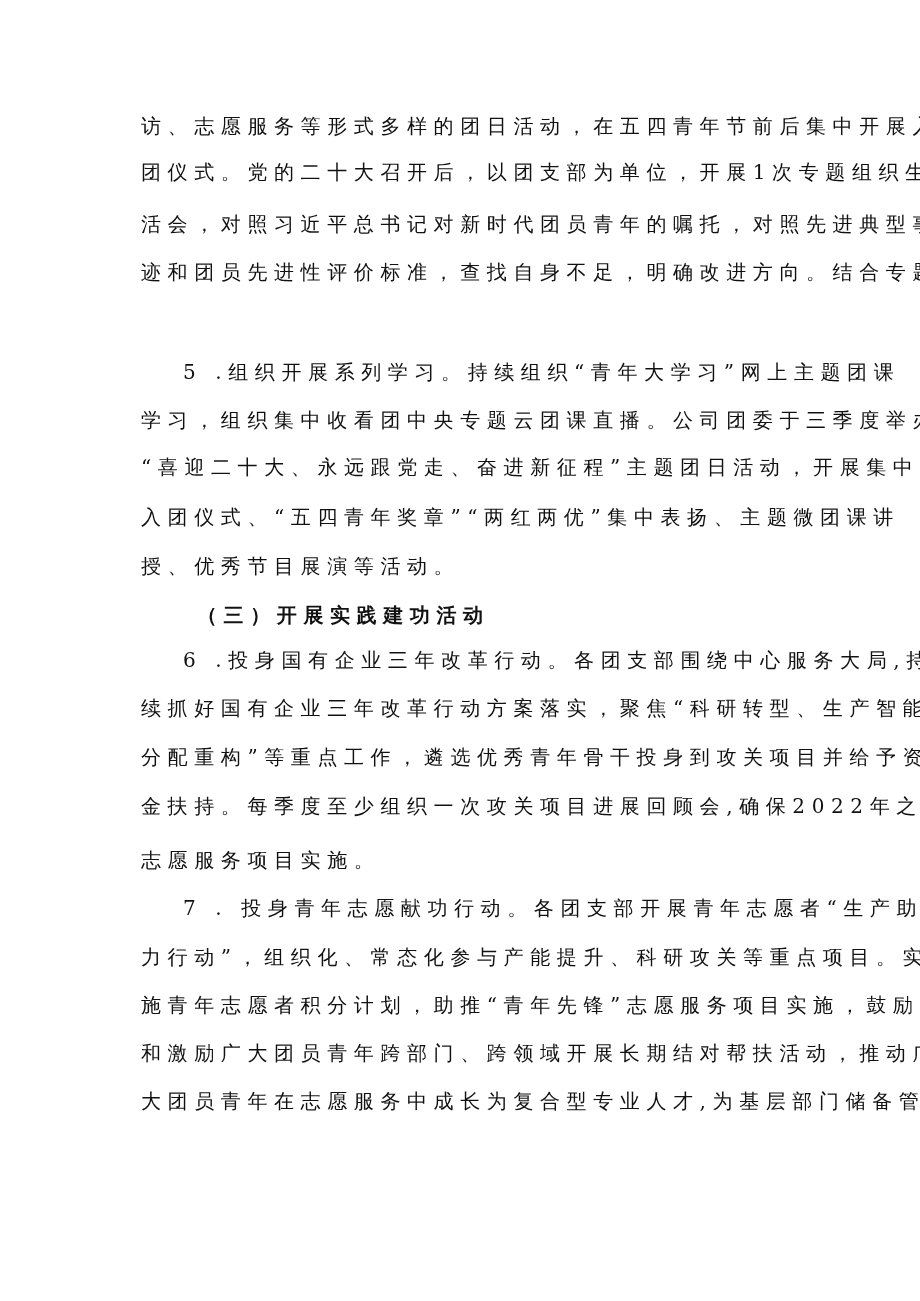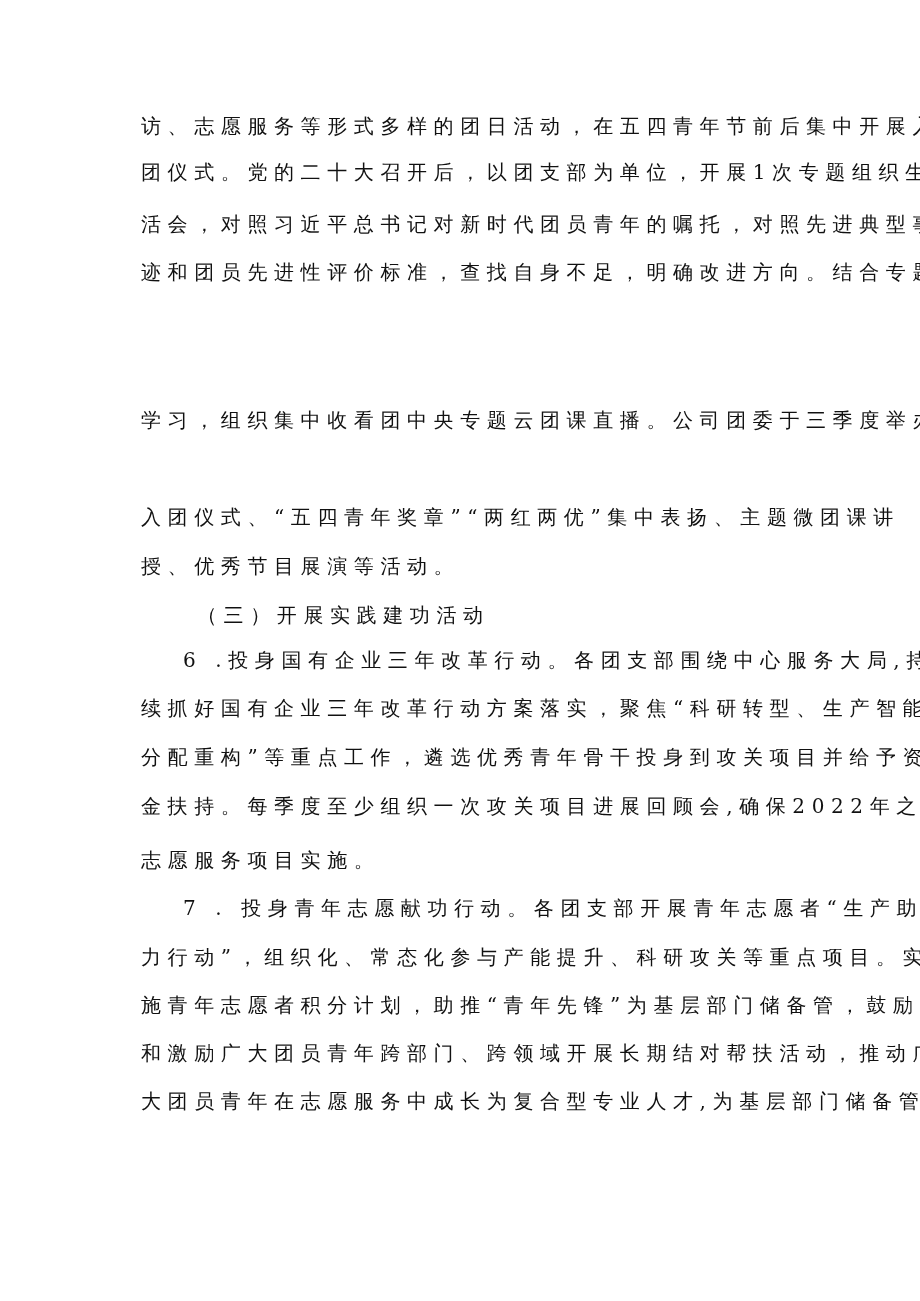--- a/index.html
+++ b/index.html
@@ -10,43 +10,45 @@
     left: 141px;
     height: 30px;
     line-height: 30px;
     font-family: "DejaVu Serif", "Liberation Serif", serif;
     font-size: 20px;
     color: #111;
     white-space: nowrap;
     letter-spacing: 6.6px;
   }
   .line.indent { left: 183px; }
-  .line.heading { left: 197px; }
+  .line.heading { left: 197px; font-weight: bold; }
 </style>
 </head>
 <body>
 
 <div class="page">
 
   <div class="line" style="top:111px">访、志愿服务等形式多样的团日活动，在五四青年节前后集中开展入</div>
   <div class="line" style="top:157px">团仪式。党的二十大召开后，以团支部为单位，开展1次专题组织生</div>
   <div class="line" style="top:209px">活会，对照习近平总书记对新时代团员青年的嘱托，对照先进典型事</div>
   <div class="line" style="top:257px">迹和团员先进性评价标准，查找自身不足，明确改进方向。结合专题</div>
 
+  <div class="line indent" style="top:357px">5 .组织开展系列学习。持续组织“青年大学习”网上主题团课</div>
   <div class="line" style="top:405px">学习，组织集中收看团中央专题云团课直播。公司团委于三季度举办</div>
+  <div class="line" style="top:452px">“喜迎二十大、永远跟党走、奋进新征程”主题团日活动，开展集中</div>
   <div class="line" style="top:502px">入团仪式、“五四青年奖章”“两红两优”集中表扬、主题微团课讲</div>
   <div class="line" style="top:551px">授、优秀节目展演等活动。</div>
 
   <div class="line heading" style="top:600px">（三）开展实践建功活动</div>
 
   <div class="line indent" style="top:645px">6 .投身国有企业三年改革行动。各团支部围绕中心服务大局,持</div>
   <div class="line" style="top:693px">续抓好国有企业三年改革行动方案落实，聚焦“科研转型、生产智能、</div>
   <div class="line" style="top:742px">分配重构”等重点工作，遴选优秀青年骨干投身到攻关项目并给予资</div>
   <div class="line" style="top:791px">金扶持。每季度至少组织一次攻关项目进展回顾会,确保2022年之前</div>
   <div class="line" style="top:845px">志愿服务项目实施。</div>
 
   <div class="line indent" style="top:893px">7 . 投身青年志愿献功行动。各团支部开展青年志愿者“生产助</div>
   <div class="line" style="top:942px">力行动”，组织化、常态化参与产能提升、科研攻关等重点项目。实</div>
-  <div class="line" style="top:990px">施青年志愿者积分计划，助推“青年先锋”为基层部门储备管，鼓励</div>
+  <div class="line" style="top:990px">施青年志愿者积分计划，助推“青年先锋”志愿服务项目实施，鼓励</div>
   <div class="line" style="top:1038px">和激励广大团员青年跨部门、跨领域开展长期结对帮扶活动，推动广</div>
   <div class="line" style="top:1086px">大团员青年在志愿服务中成长为复合型专业人才,为基层部门储备管</div>
 
 </div>
 
 </body></html>

